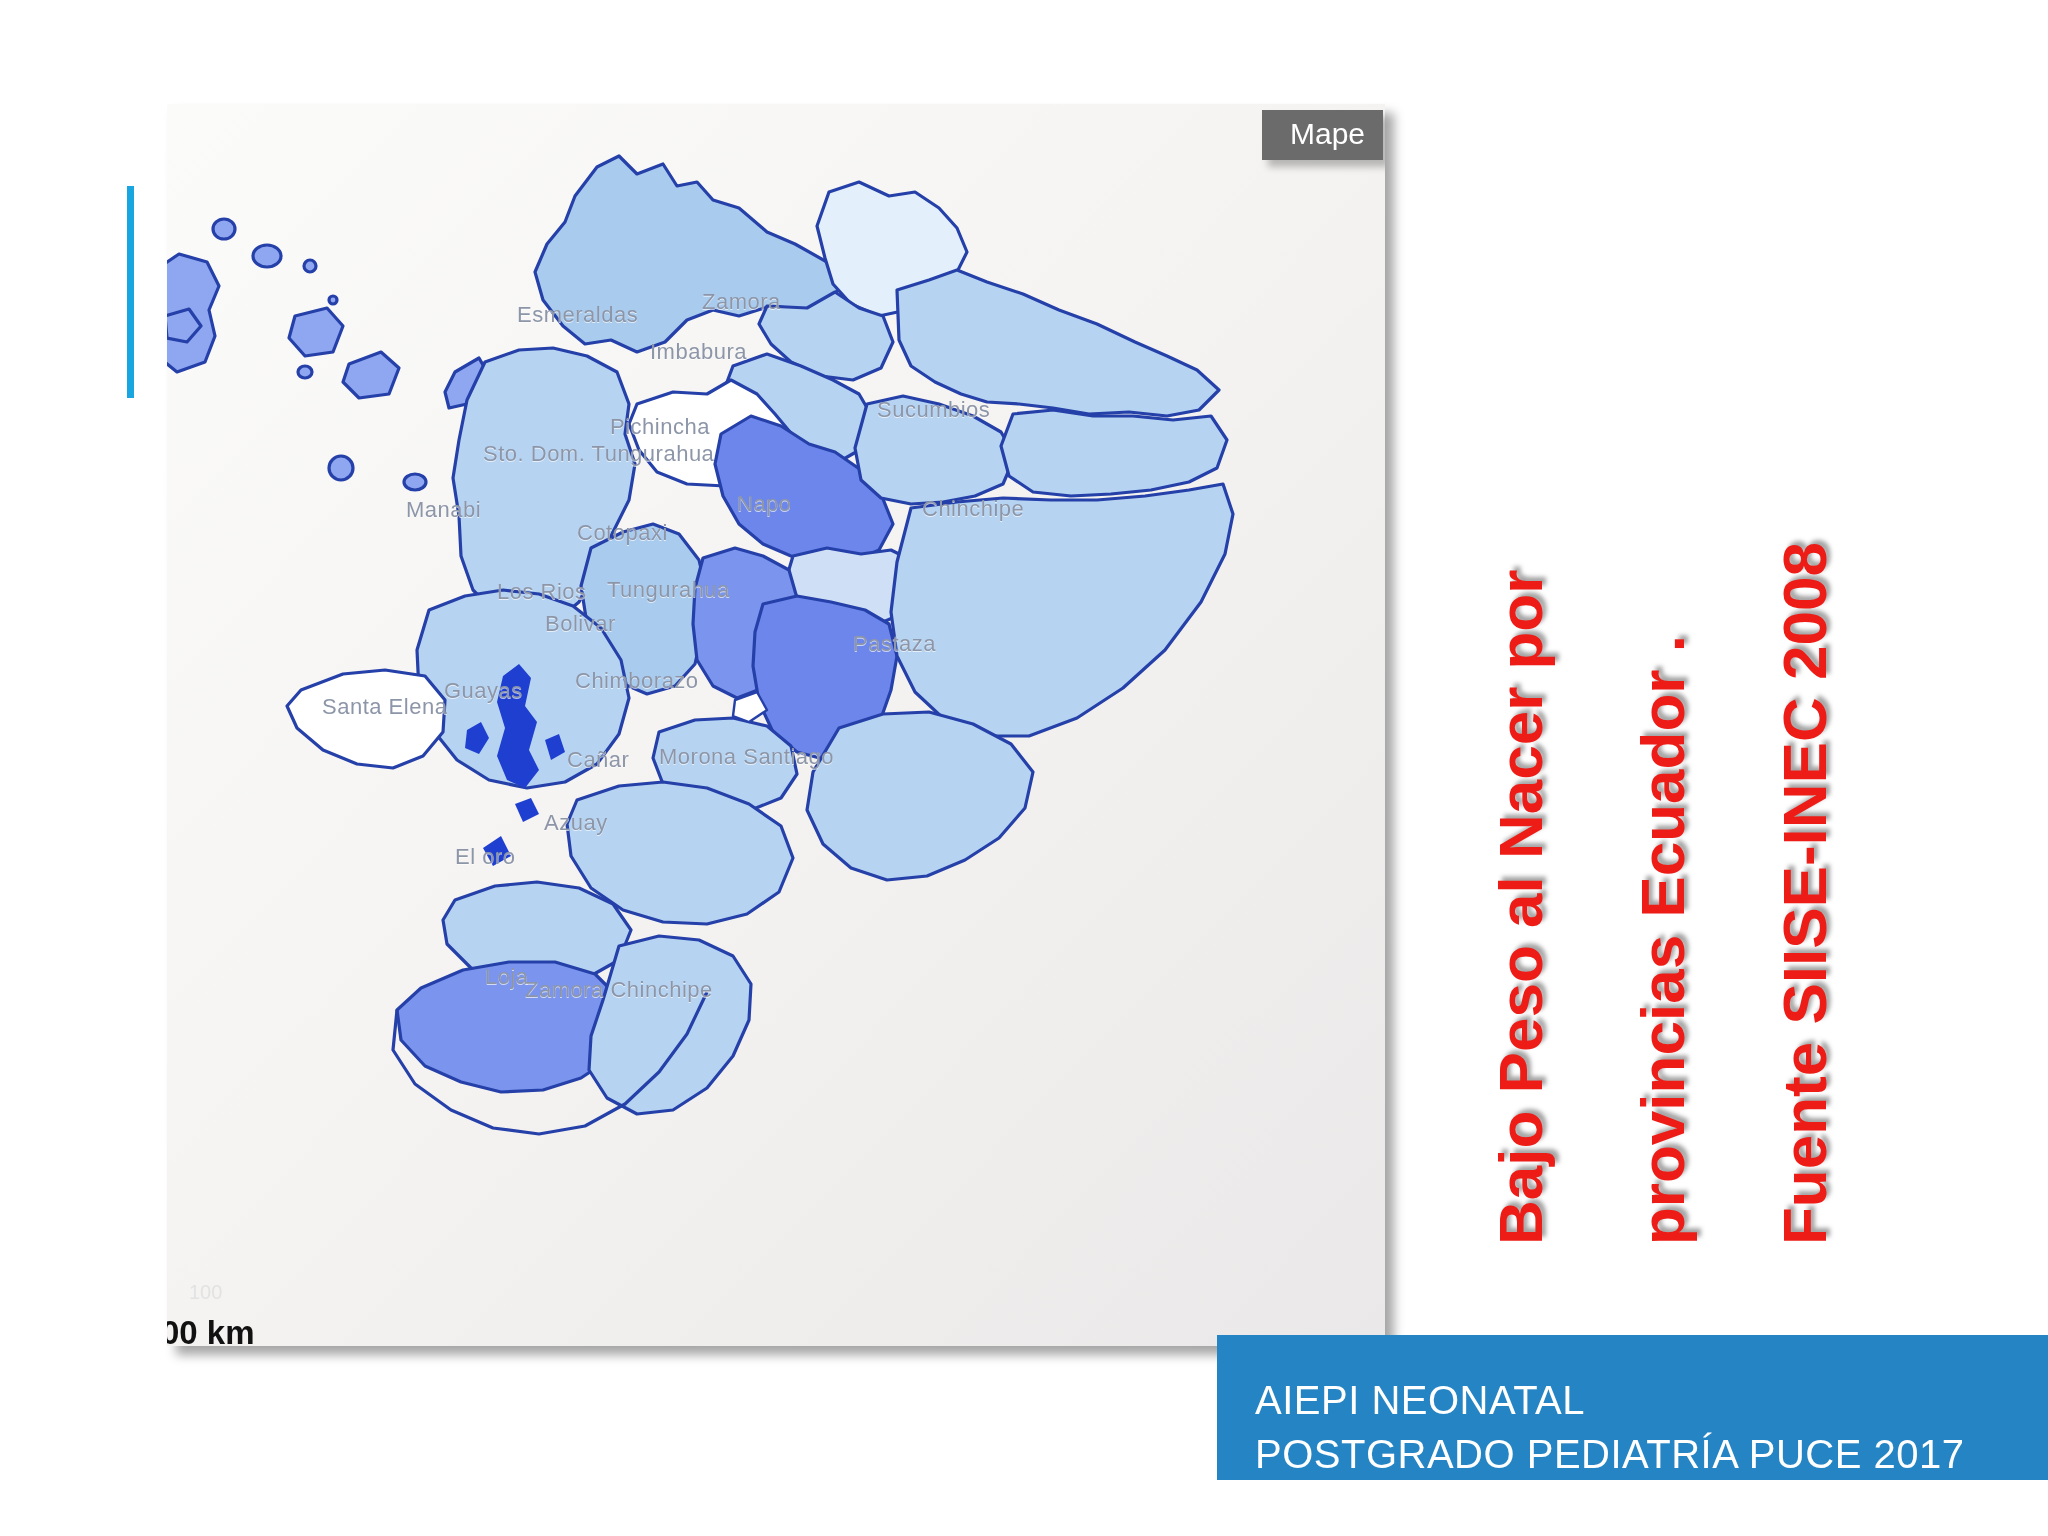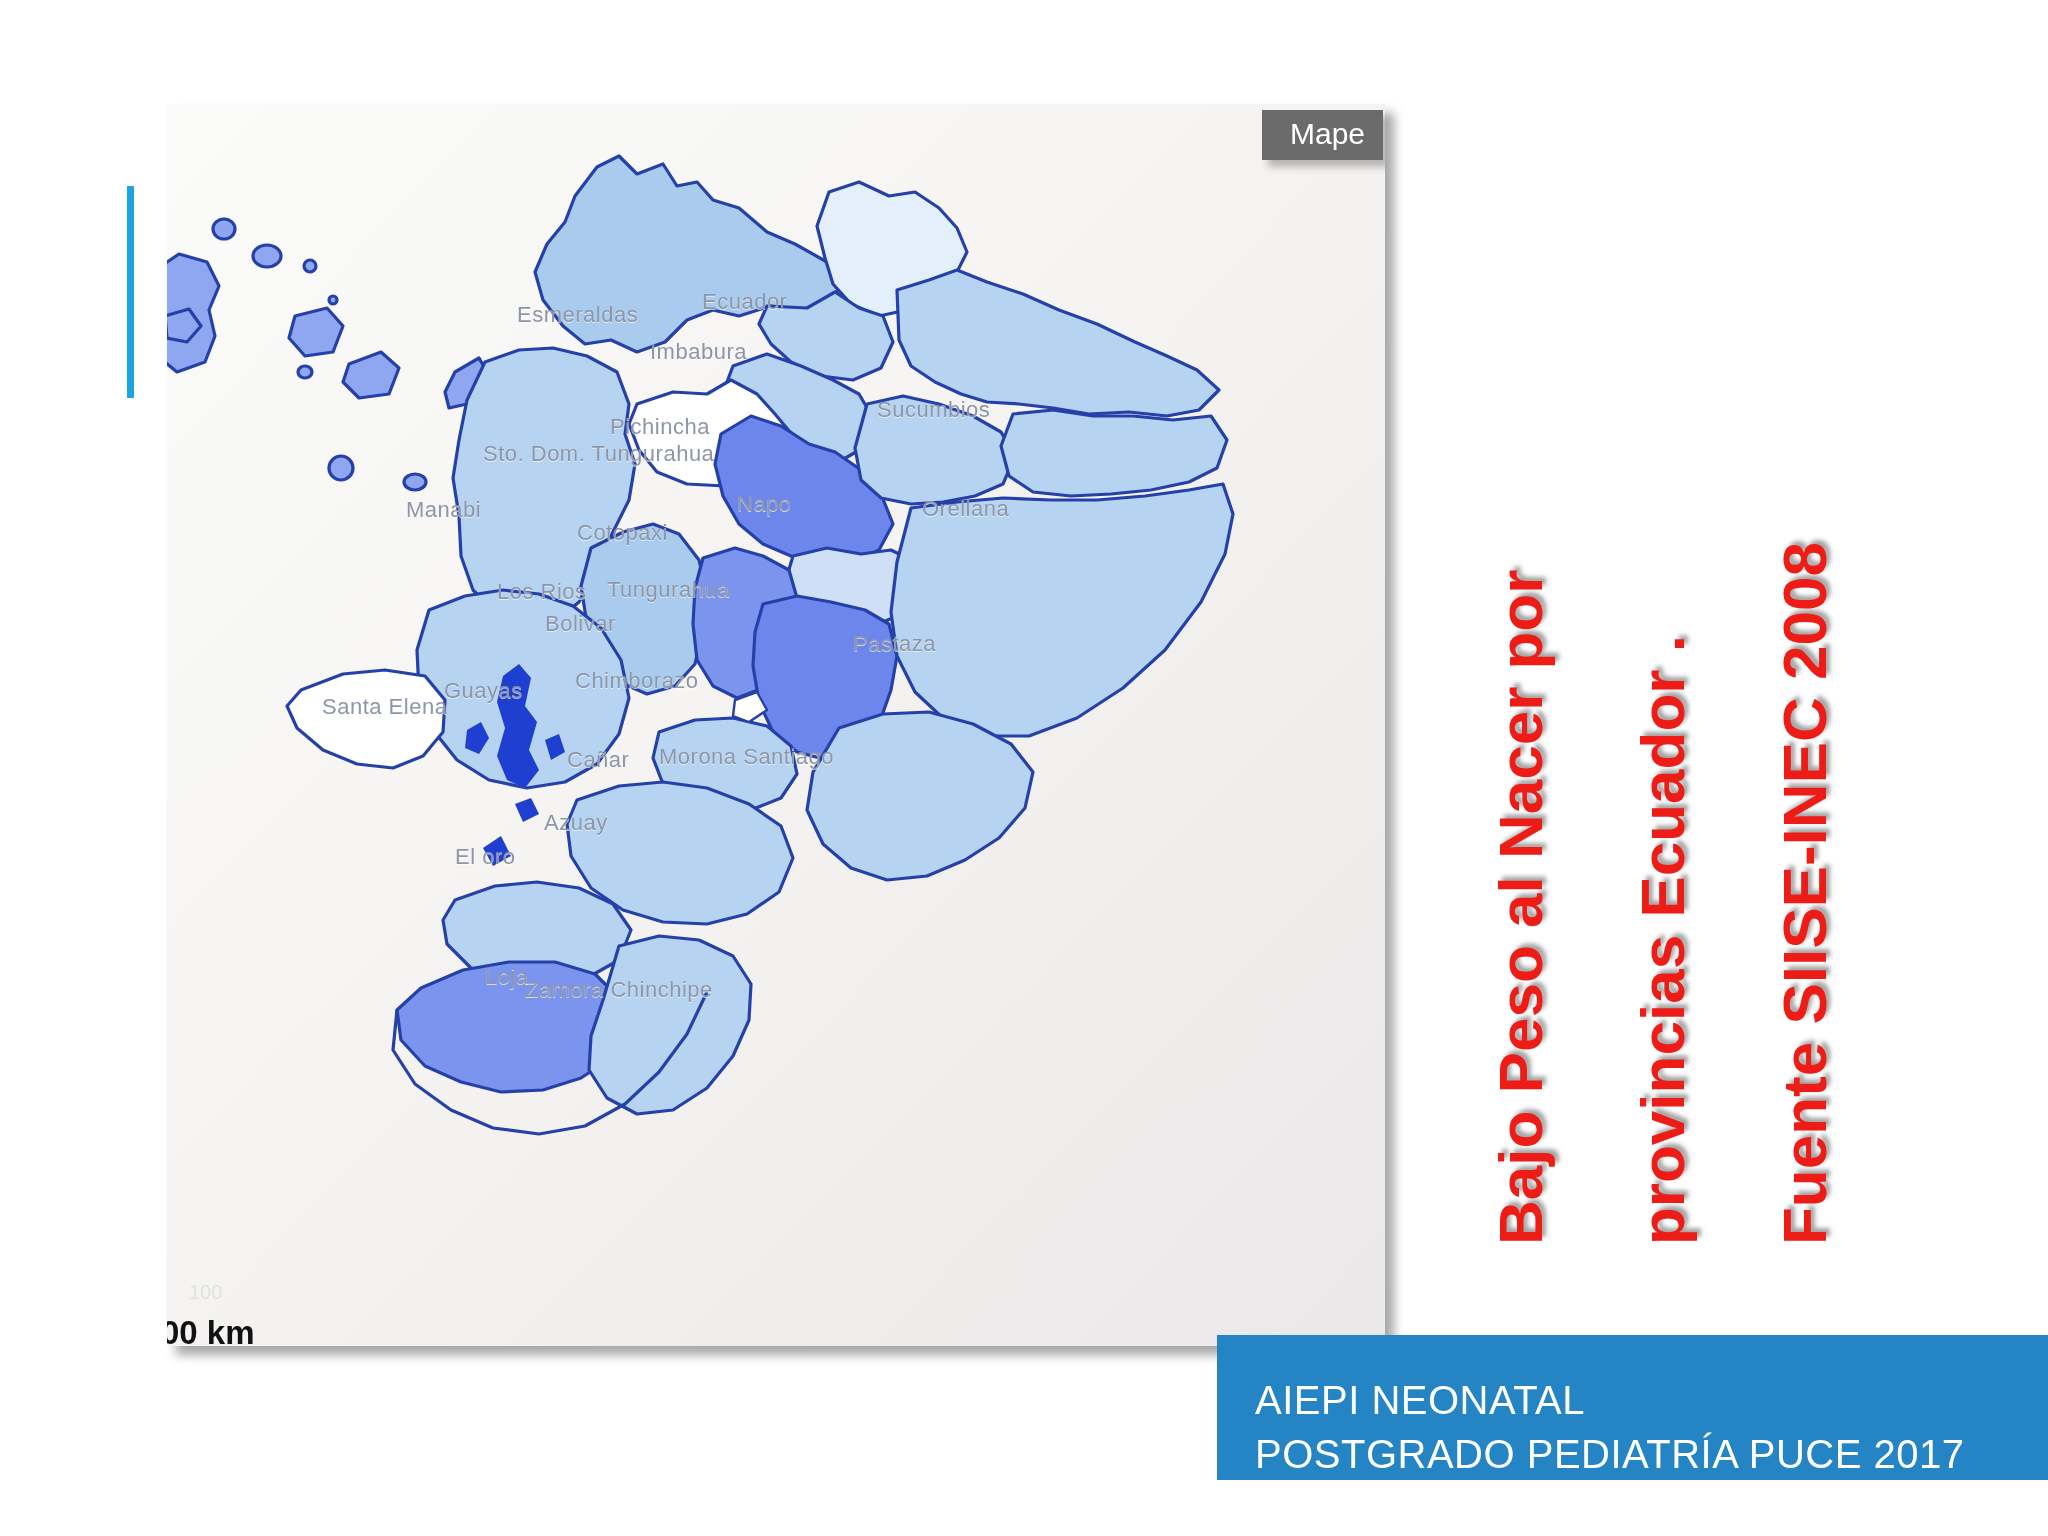--- a/index.html
+++ b/index.html
@@ -261,27 +261,27 @@
         <path fill="#b6d4f2" d="M452 842 L492 832 L532 836 L566 852 L584 880 L582 916 L566 952
              L540 984 L506 1006 L470 1010 L440 994 L422 966 L424 932 L436 896 Z"></path>
 
         <path fill="none" stroke="#2540A8" stroke-width="3.2" d="M230 906 L226 946 L248 980 L284 1006 L326 1024 L372 1030 L418 1022
              L458 1000 L492 968 L520 930 L540 888"></path>
       </g>
     </svg>
   </div>
 
   <div class="prov-label" style="left:350px; top:198px;">Esmeraldas</div>
-  <div class="prov-label" style="left:535px; top:185px;">Ecuador</div>
+  <div class="prov-label" style="left:535px; top:185px;">Zamora</div>
   <div class="prov-label" style="left:483px; top:235px;">Imbabura</div>
   <div class="prov-label" style="left:710px; top:293px;">Sucumbios</div>
   <div class="prov-label" style="left:443px; top:310px;">Pichincha</div>
   <div class="prov-label" style="left:316px; top:337px;">Sto. Dom. Tungurahua</div>
   <div class="prov-label" style="left:570px; top:387px;">Napo</div>
-  <div class="prov-label" style="left:755px; top:392px;">Orellana</div>
+  <div class="prov-label" style="left:755px; top:392px;">Chinchipe</div>
   <div class="prov-label" style="left:239px; top:393px;">Manabi</div>
   <div class="prov-label" style="left:410px; top:416px;">Cotopaxi</div>
   <div class="prov-label" style="left:330px; top:475px;">Los Rios</div>
   <div class="prov-label" style="left:440px; top:473px;">Tungurahua</div>
   <div class="prov-label" style="left:378px; top:507px;">Bolivar</div>
   <div class="prov-label" style="left:686px; top:527px;">Pastaza</div>
   <div class="prov-label" style="left:408px; top:564px;">Chimborazo</div>
   <div class="prov-label" style="left:277px; top:574px;">Guayas</div>
   <div class="prov-label" style="left:155px; top:590px;">Santa Elena</div>
   <div class="prov-label" style="left:400px; top:643px;">Cañar</div>

